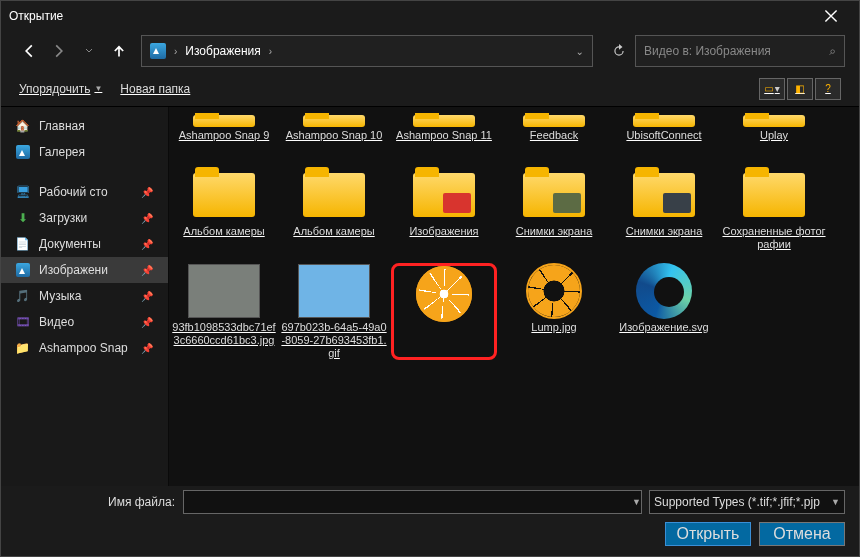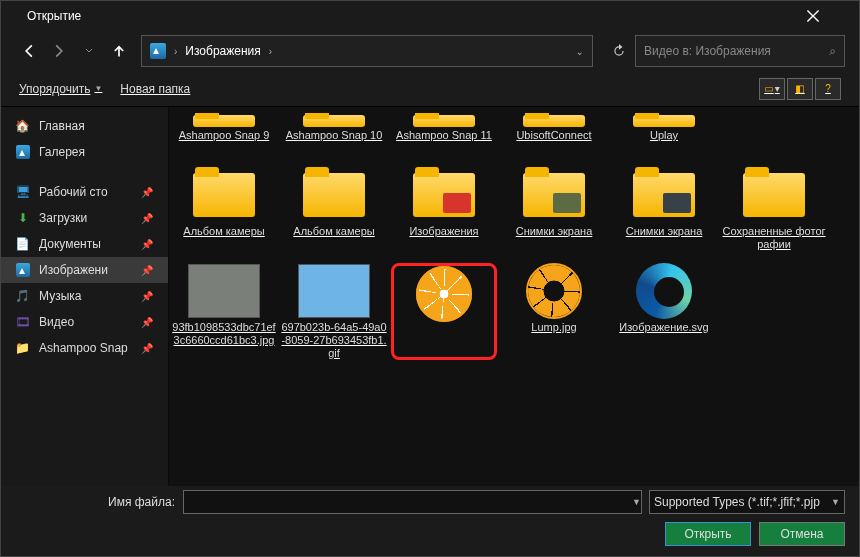--- a/index.html
+++ b/index.html
@@ -1,18 +1,18 @@
 <!DOCTYPE html>
 <html><head>
 <meta charset="utf-8">
 <style>
 * { margin:0; padding:0; box-sizing:border-box; font-family:"Segoe UI",Arial,sans-serif; user-select:none; }
 body { background:#1a1a1a; width:860px; height:557px; overflow:hidden; color:#fff; font-size:12px; }
 .win { width:860px; height:557px; background:#1b1b1b; border:1px solid #444; display:flex; flex-direction:column; }
-.titlebar { height:30px; display:flex; align-items:center; justify-content:space-between; padding:0 26px; background:#1b1b1b; }
+.titlebar { height:30px; display:flex; align-items:center; justify-content:space-between; padding:0 8px; background:#1b1b1b; }
 .title-txt { font-size:12px; }
 .close { width:40px; height:30px; display:flex; align-items:center; justify-content:center; cursor:default; }
 .navrow { height:40px; display:flex; align-items:center; gap:2px; padding:0 14px; }
 .navbtn { width:28px; height:28px; display:flex; align-items:center; justify-content:center; color:#ccc; }
 .pathbox { flex:1; height:32px; background:#202020; border:1px solid #555; display:flex; align-items:center; margin:0 10px 0 6px; padding:0 8px; font-size:12px; gap:8px; }
 .pic-ic { width:16px; height:16px; background:linear-gradient(#3ba7e0,#1e6aa3); border-radius:2px; position:relative; }
 .pic-ic::after{content:"";position:absolute;left:3px;top:5px;width:6px;height:6px;background:#fff;clip-path:polygon(0 100%,50% 0,100% 100%);}
 .chev { color:#aaa; font-size:10px; }
 .refresh { width:28px; height:32px; display:flex; align-items:center; justify-content:center; color:#ccc; }
 .searchbox { width:210px; height:32px; background:#202020; border:1px solid #555; display:flex; align-items:center; padding:0 8px; color:#888; justify-content:space-between; }
@@ -37,21 +37,21 @@
 .label { width:100%; text-align:center; font-size:11px; color:#ddd; line-height:13px; margin-top:2px; word-break:break-all; min-height:26px; }
 .img-th { width:76px; height:54px; background:#333; border:1px solid #555; }
 .circle { width:56px; height:56px; border-radius:50%; }
 .hl { border:3px solid #f22; border-radius:8px; padding:2px; }
 .hl .thumb{width:70px;height:52px;}
 .footer { background:#1b1b1b; }
 .frow { display:flex; align-items:center; gap:8px; padding:4px 14px; }
 .flab { font-size:12px; color:#ddd; text-align:right; width:160px; }
 .finput { flex:1; height:24px; background:#111; border:1px solid #666; color:#fff; padding:0 6px; font-size:12px;}
 .fsel { width:196px; height:24px; background:#111; border:1px solid #666; color:#ddd; font-size:12px; padding:0 4px; display:flex; align-items:center; justify-content:space-between;}
-.btn { height:24px; min-width:86px; background:#15803d; border:1px solid #777; color:#ddd; font-size:12px; display:flex; align-items:center; justify-content:center;}
+.btn { height:24px; min-width:86px; background:#0369a1; border:1px solid #777; color:#ddd; font-size:16px; display:flex; align-items:center; justify-content:center;}
 .btn.primary { border:1px solid #3a8fd6; }
 .svgic{width:14px;height:14px;}
 </style>
 </head>
 <body>
 
 <div class="win">
   <div class="titlebar">
     <span class="title-txt">Открытие</span>
     <div class="close">
@@ -185,20 +185,26 @@
             <div class="thumb" style="height: 14px; overflow: hidden; align-items: flex-end;">
               <div class="folder" style="height: 12px; width: 62px;"></div>
             </div>
             <div class="label">Ashampoo Snap 10</div>
           </div>
           <div class="tile">
             <div class="thumb" style="height: 14px; overflow: hidden; align-items: flex-end;">
               <div class="folder" style="height: 12px; width: 62px;"></div>
             </div>
             <div class="label">Ashampoo Snap 11</div>
+          </div>
+          <div class="tile">
+            <div class="thumb" style="height: 14px; overflow: hidden; align-items: flex-end;">
+              <div class="folder" style="height: 12px; width: 62px;"></div>
+            </div>
+            <div class="label">Feedback</div>
           </div>
           <div class="tile">
             <div class="thumb" style="height: 14px; overflow: hidden; align-items: flex-end;">
               <div class="folder" style="height: 12px; width: 62px;"></div>
             </div>
             <div class="label">UbisoftConnect</div>
           </div>
           <div class="tile">
             <div class="thumb" style="height: 14px; overflow: hidden; align-items: flex-end;">
               <div class="folder" style="height: 12px; width: 62px;"></div>

